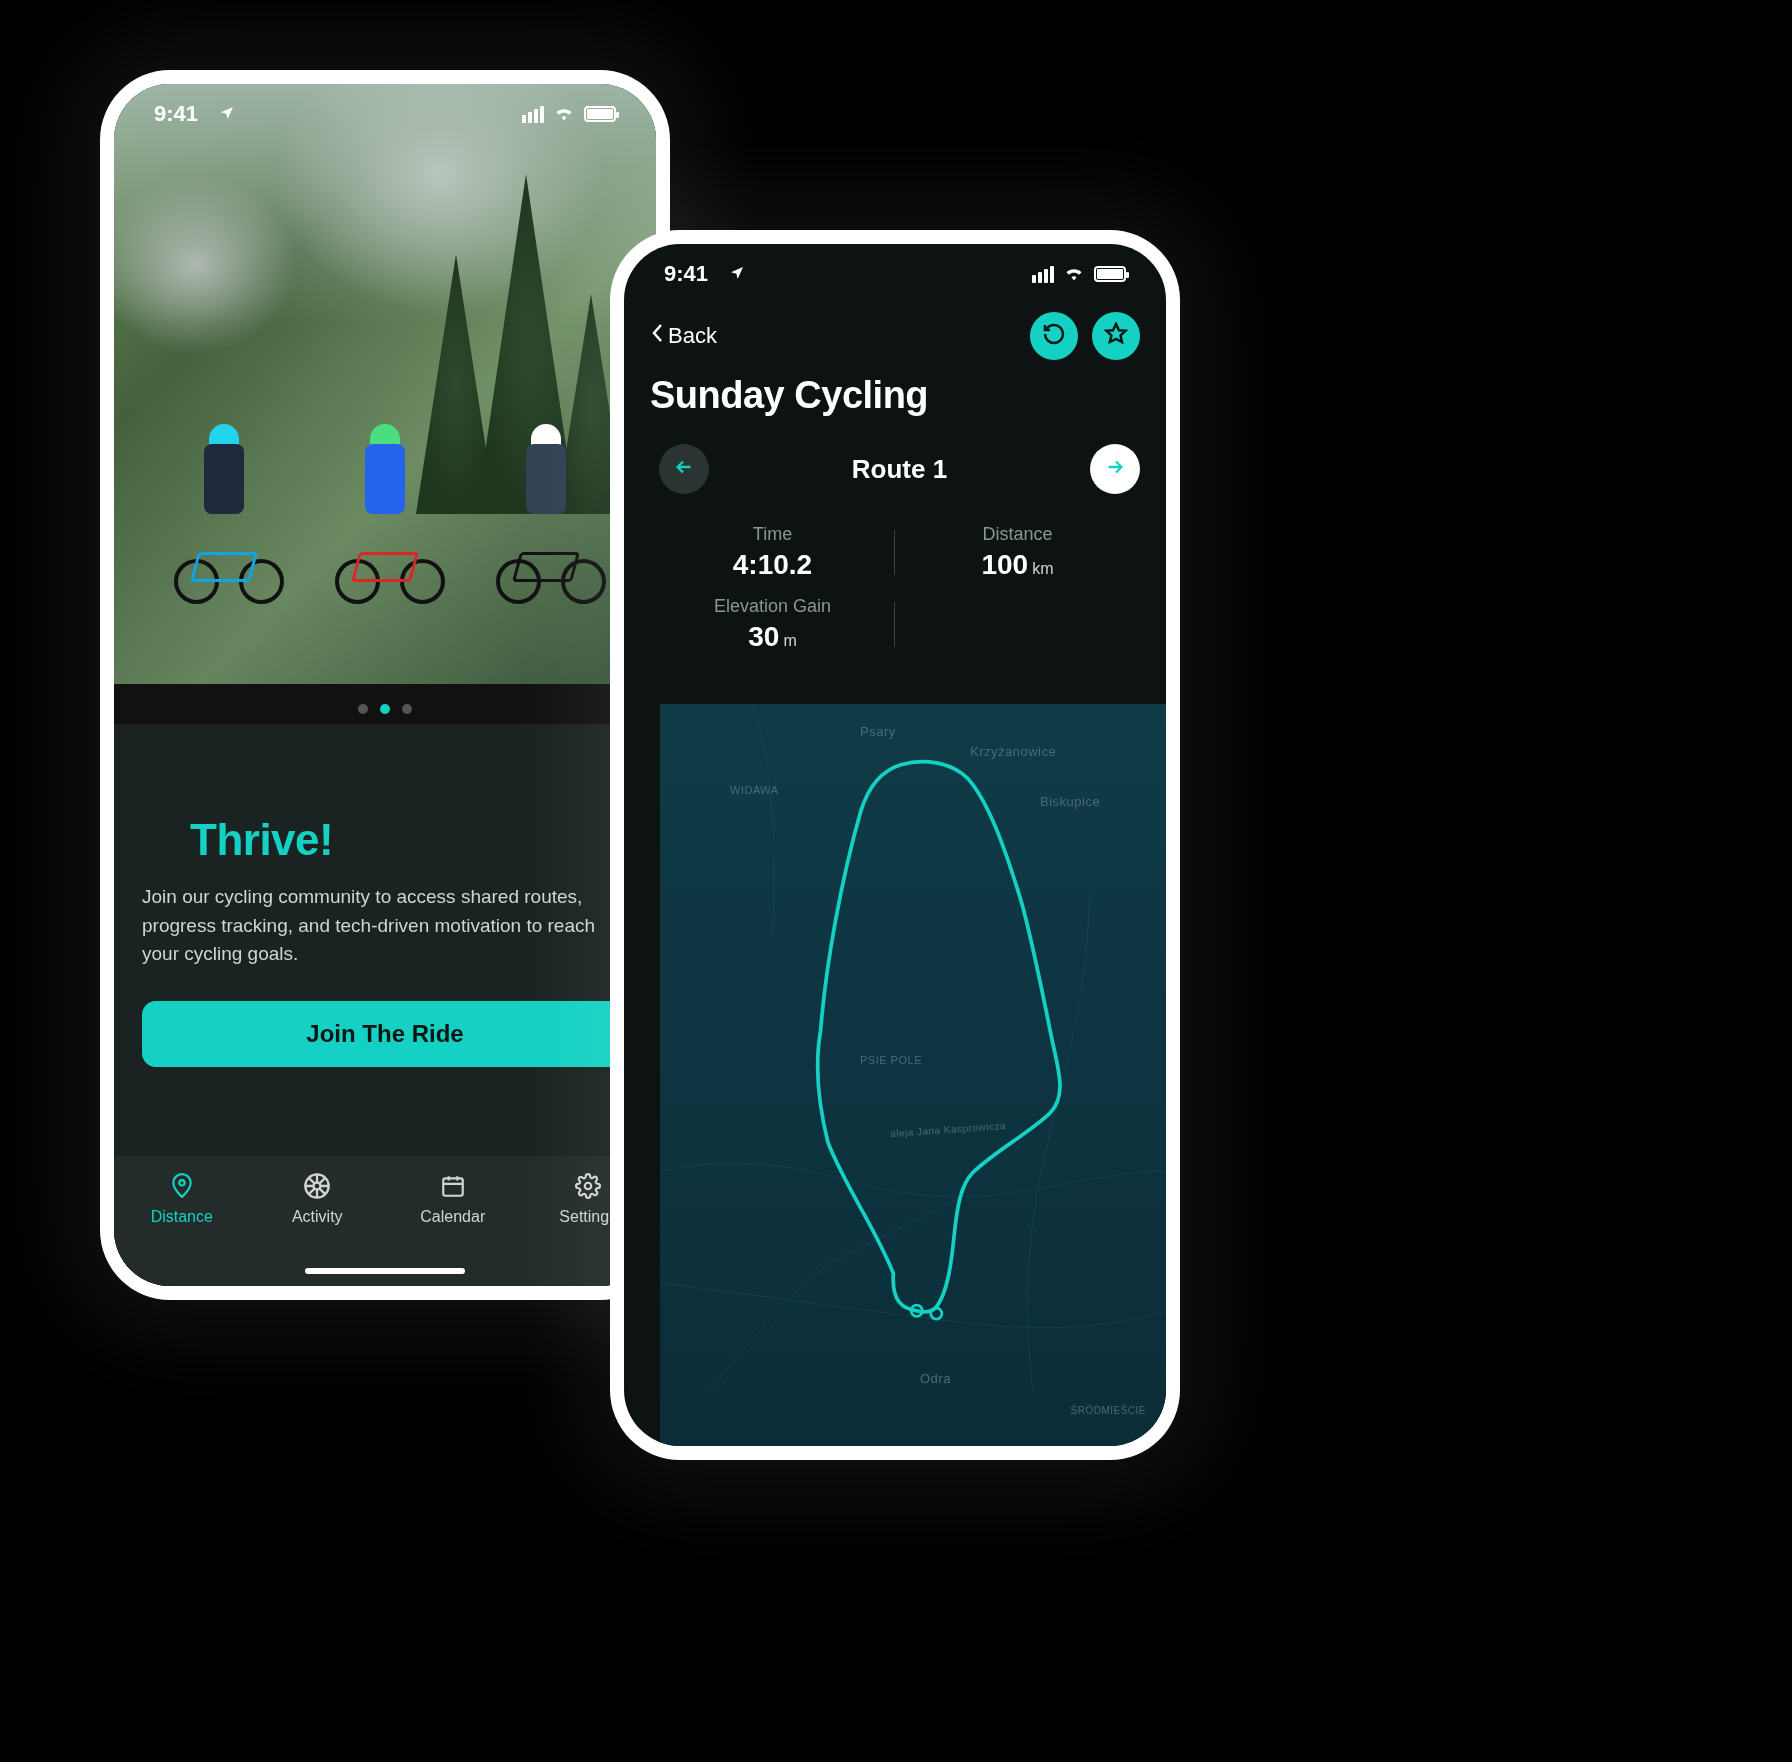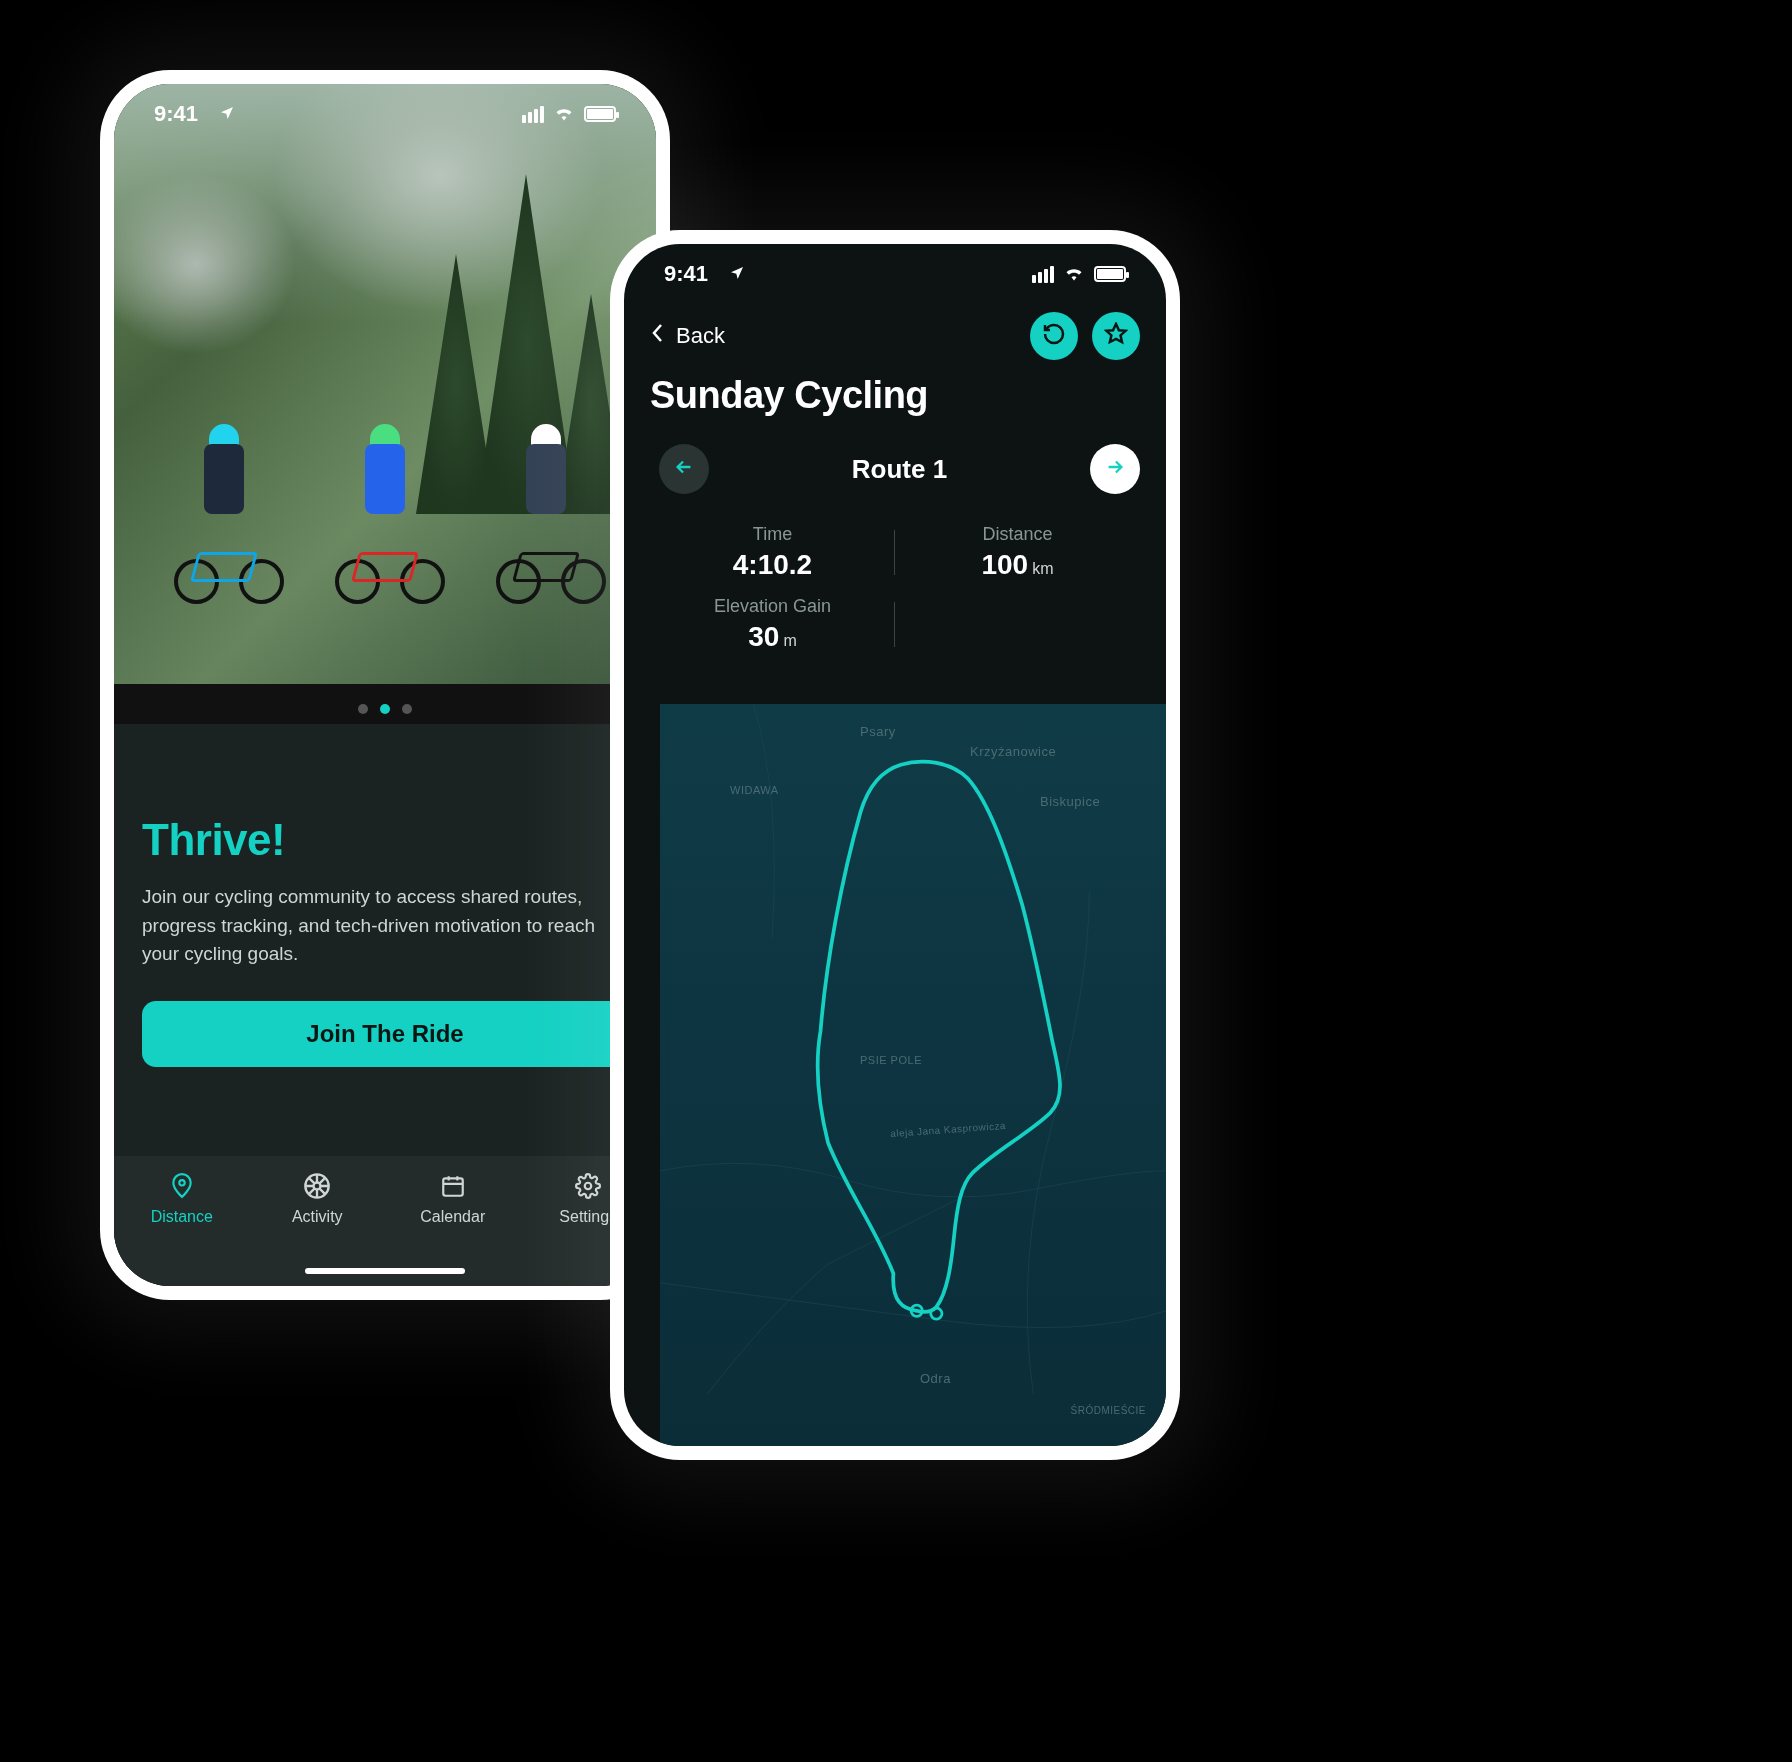--- a/index.html
+++ b/index.html
@@ -130,21 +130,21 @@
   .dot { width: 10px; height: 10px; border-radius: 50%; background: #555; }
   .dot.active { background: #14d1c3; }
 
   .content-left {
     position: absolute; top: 640px; left: 0; right: 0; bottom: 0;
     background: #1a2321;
     padding: 40px 28px 0;
     color: #fff;
   }
   .headline { font-size: 44px; font-weight: 700; line-height: 1.15; margin-bottom: 18px; letter-spacing: -0.5px; }
-  .headline-accent { color: #14d1c3; }
+  .headline-accent { color: #14d1c3; margin-left: 48px; }
   .body-text { font-size: 19px; line-height: 1.5; color: #d0d5d3; margin-bottom: 32px; }
   .cta {
     width: 100%; height: 66px; background: #14d1c3; color: #0a1614;
     border: none; border-radius: 14px; font-size: 24px; font-weight: 600;
     cursor: pointer;
   }
 
   .tabbar {
     position: absolute; bottom: 0; left: 0; right: 0; height: 130px;
     background: #232c2a;
@@ -165,21 +165,21 @@
 
   
   .phone-right .phone-inner { background: #0d1312; }
   .top-nav {
     position: absolute; top: 68px; left: 0; right: 0;
     padding: 0 26px;
     display: flex; align-items: center; justify-content: space-between;
     color: #fff;
   }
   .back {
-    display: flex; align-items: center; gap: 12px; font-size: 22px; cursor: pointer;
+    display: flex; align-items: center; gap: 4px; font-size: 22px; cursor: pointer;
   }
   .icon-btns { display: flex; gap: 14px; }
   .icon-btn {
     width: 48px; height: 48px; border-radius: 50%; background: #14d1c3;
     display: flex; align-items: center; justify-content: center; cursor: pointer;
   }
   .page-title {
     position: absolute; top: 130px; left: 26px; color: #fff;
     font-size: 38px; font-weight: 700; letter-spacing: -0.5px;
   }

